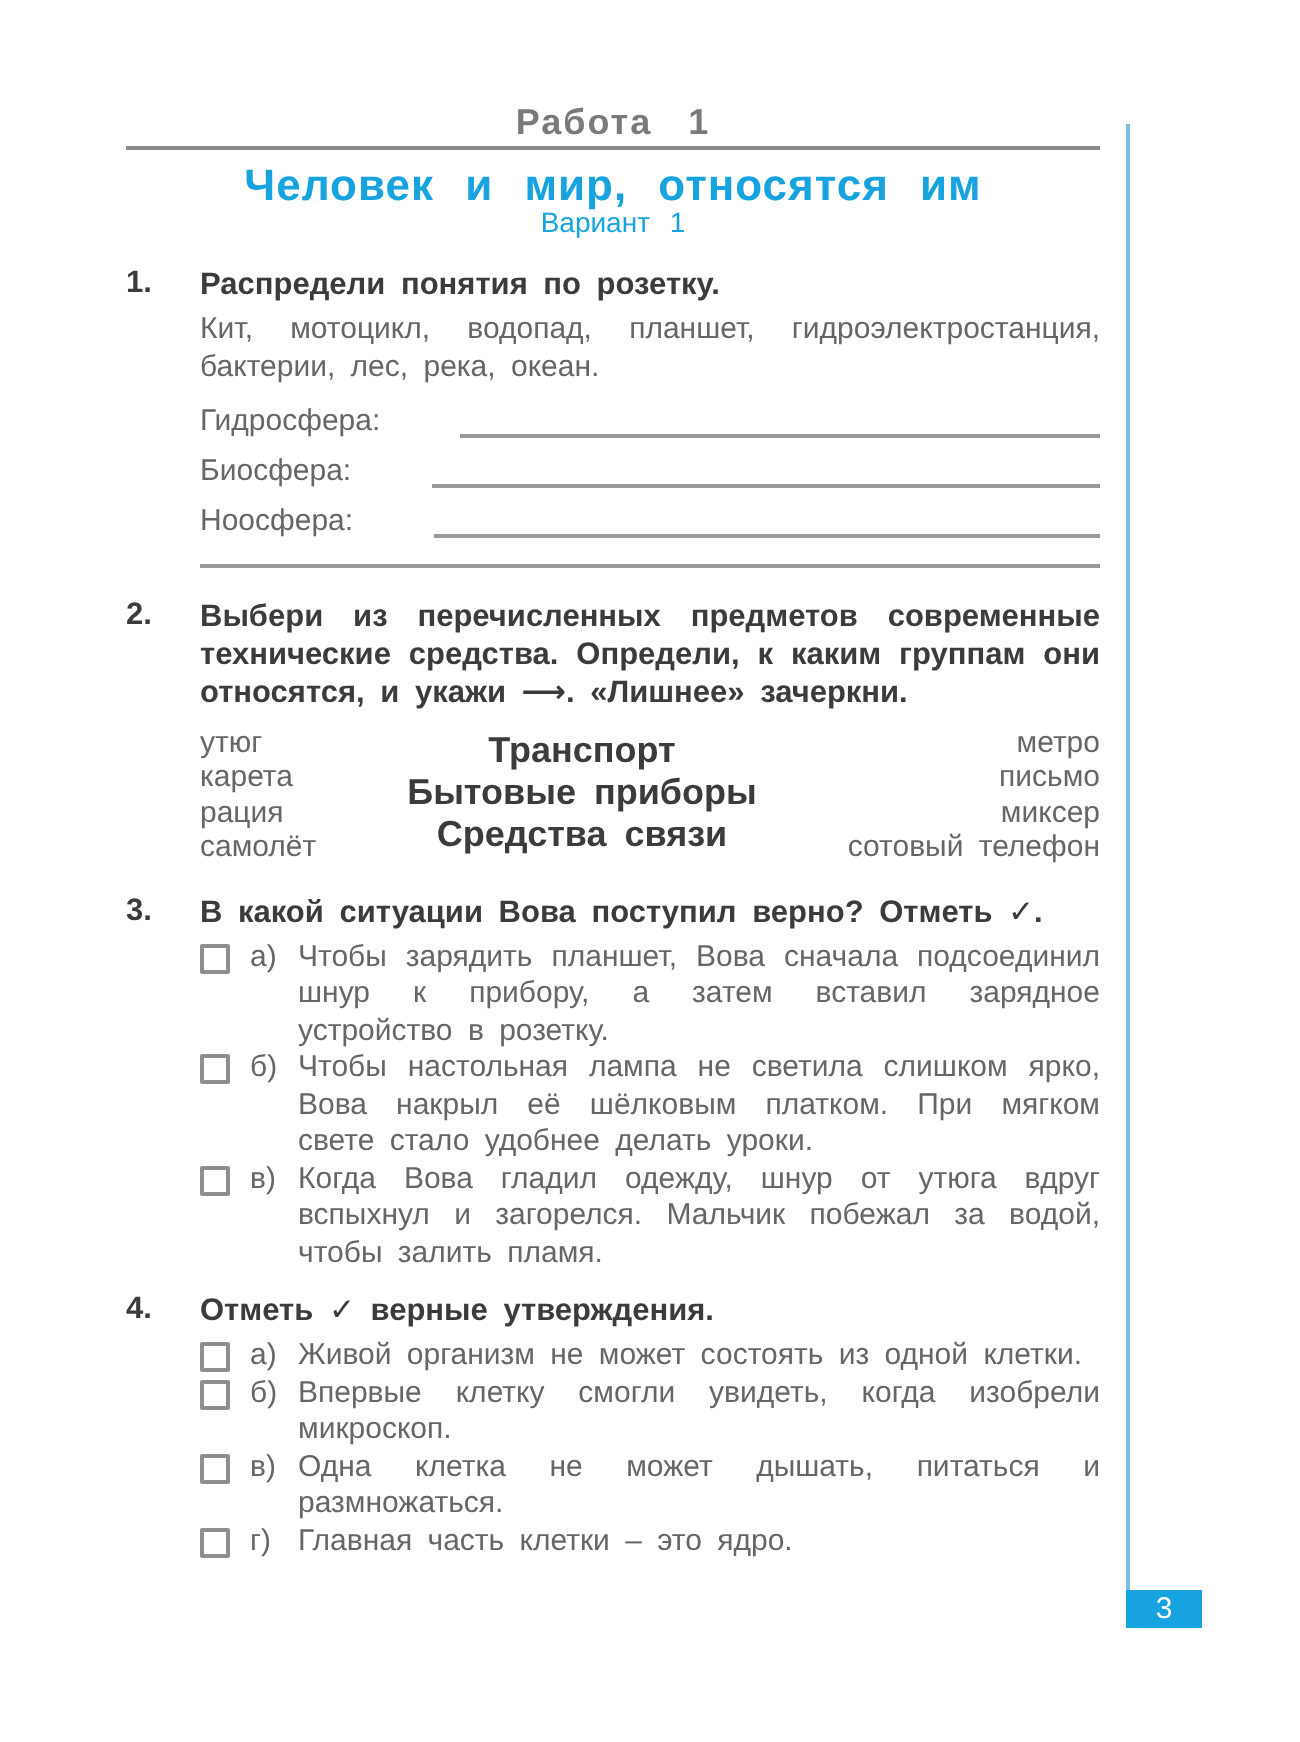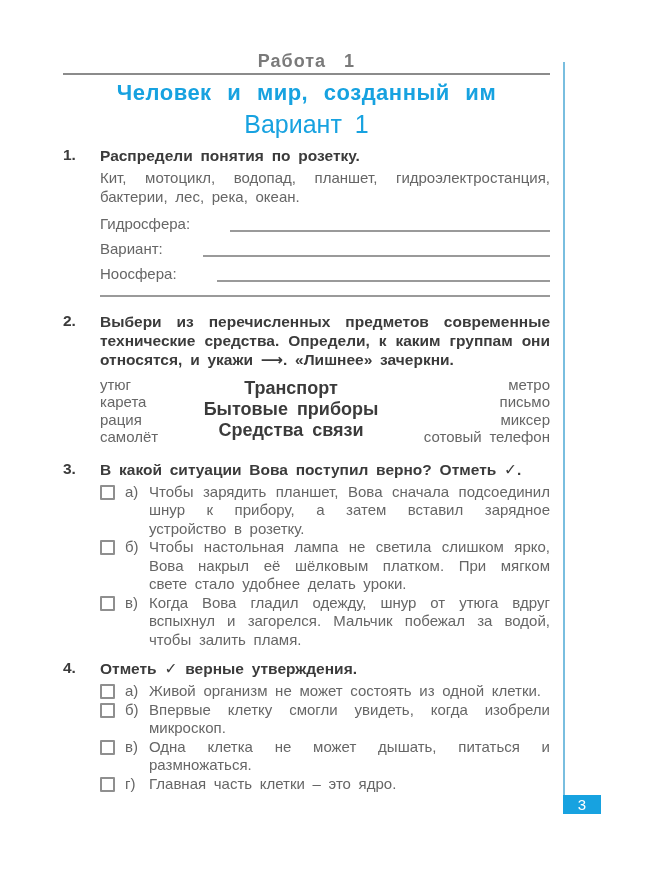--- a/index.html
+++ b/index.html
@@ -34,22 +34,22 @@
   .work-label{
     text-align:center;font-weight:bold;font-size:18px;color:var(--head_gray);
     letter-spacing:1px;word-spacing:12px;
   }
   .head-rule{border-bottom:2px solid var(--rule_gray);margin-top:2px;}
   .page-title{
     text-align:center;font-weight:bold;font-size:22px;color:var(--accent);
     margin-top:9px;word-spacing:9px;letter-spacing:.5px;
   }
   .variant-label{
-    text-align:center;font-size:25px;color:var(--accent);
-    margin-top:13px;word-spacing:6px;
+    text-align:center;font-size:14px;color:var(--accent);
+    word-spacing:6px;
   }
   
   .task{display:flex;margin-top:13px;}
   .task-num{flex:0 0 37px;font-weight:bold;font-size:15.5px;color:var(--ink_dark);}
   .task-body{flex:1;min-width:0;}
   .task-heading{
     font-weight:bold;font-size:15.5px;color:var(--ink_dark);
     text-align:justify;line-height:19px;
   }
   .word-list{margin-top:3px;text-align:justify;line-height:19.5px;}
@@ -88,35 +88,35 @@
   }
 </style>
 </head>
 <body>
 
 <div class="page">
   <div class="content">
 
     <div class="work-label">Работа 1</div>
     <div class="head-rule"></div>
-    <div class="page-title">Человек и мир, созданный им</div>
+    <div class="page-title">Человек и мир, относятся им</div>
     <div class="variant-label">Вариант 1</div>
 
     <div class="task" style="margin-top:12px;">
       <div class="task-num">1.</div>
       <div class="task-body">
         <div class="task-heading">Распредели понятия по розетку.</div>
         <div class="word-list">Кит, мотоцикл, водопад, планшет, гидроэлектростанция, бактерии, лес, река, океан.</div>
         <div style="margin-top:4px;">
           <div class="fill-row">
             <span class="fill-label">Гидросфера:</span>
             <span class="wline"></span>
           </div>
           <div class="fill-row">
-            <span class="fill-label">Вариант:</span>
+            <span class="fill-label">Биосфера:</span>
             <span class="wline"></span>
           </div>
           <div class="fill-row">
             <span class="fill-label">Ноосфера:</span>
             <span class="wline"></span>
           </div>
           <div class="full-line"></div>
         </div>
       </div>
     </div>

